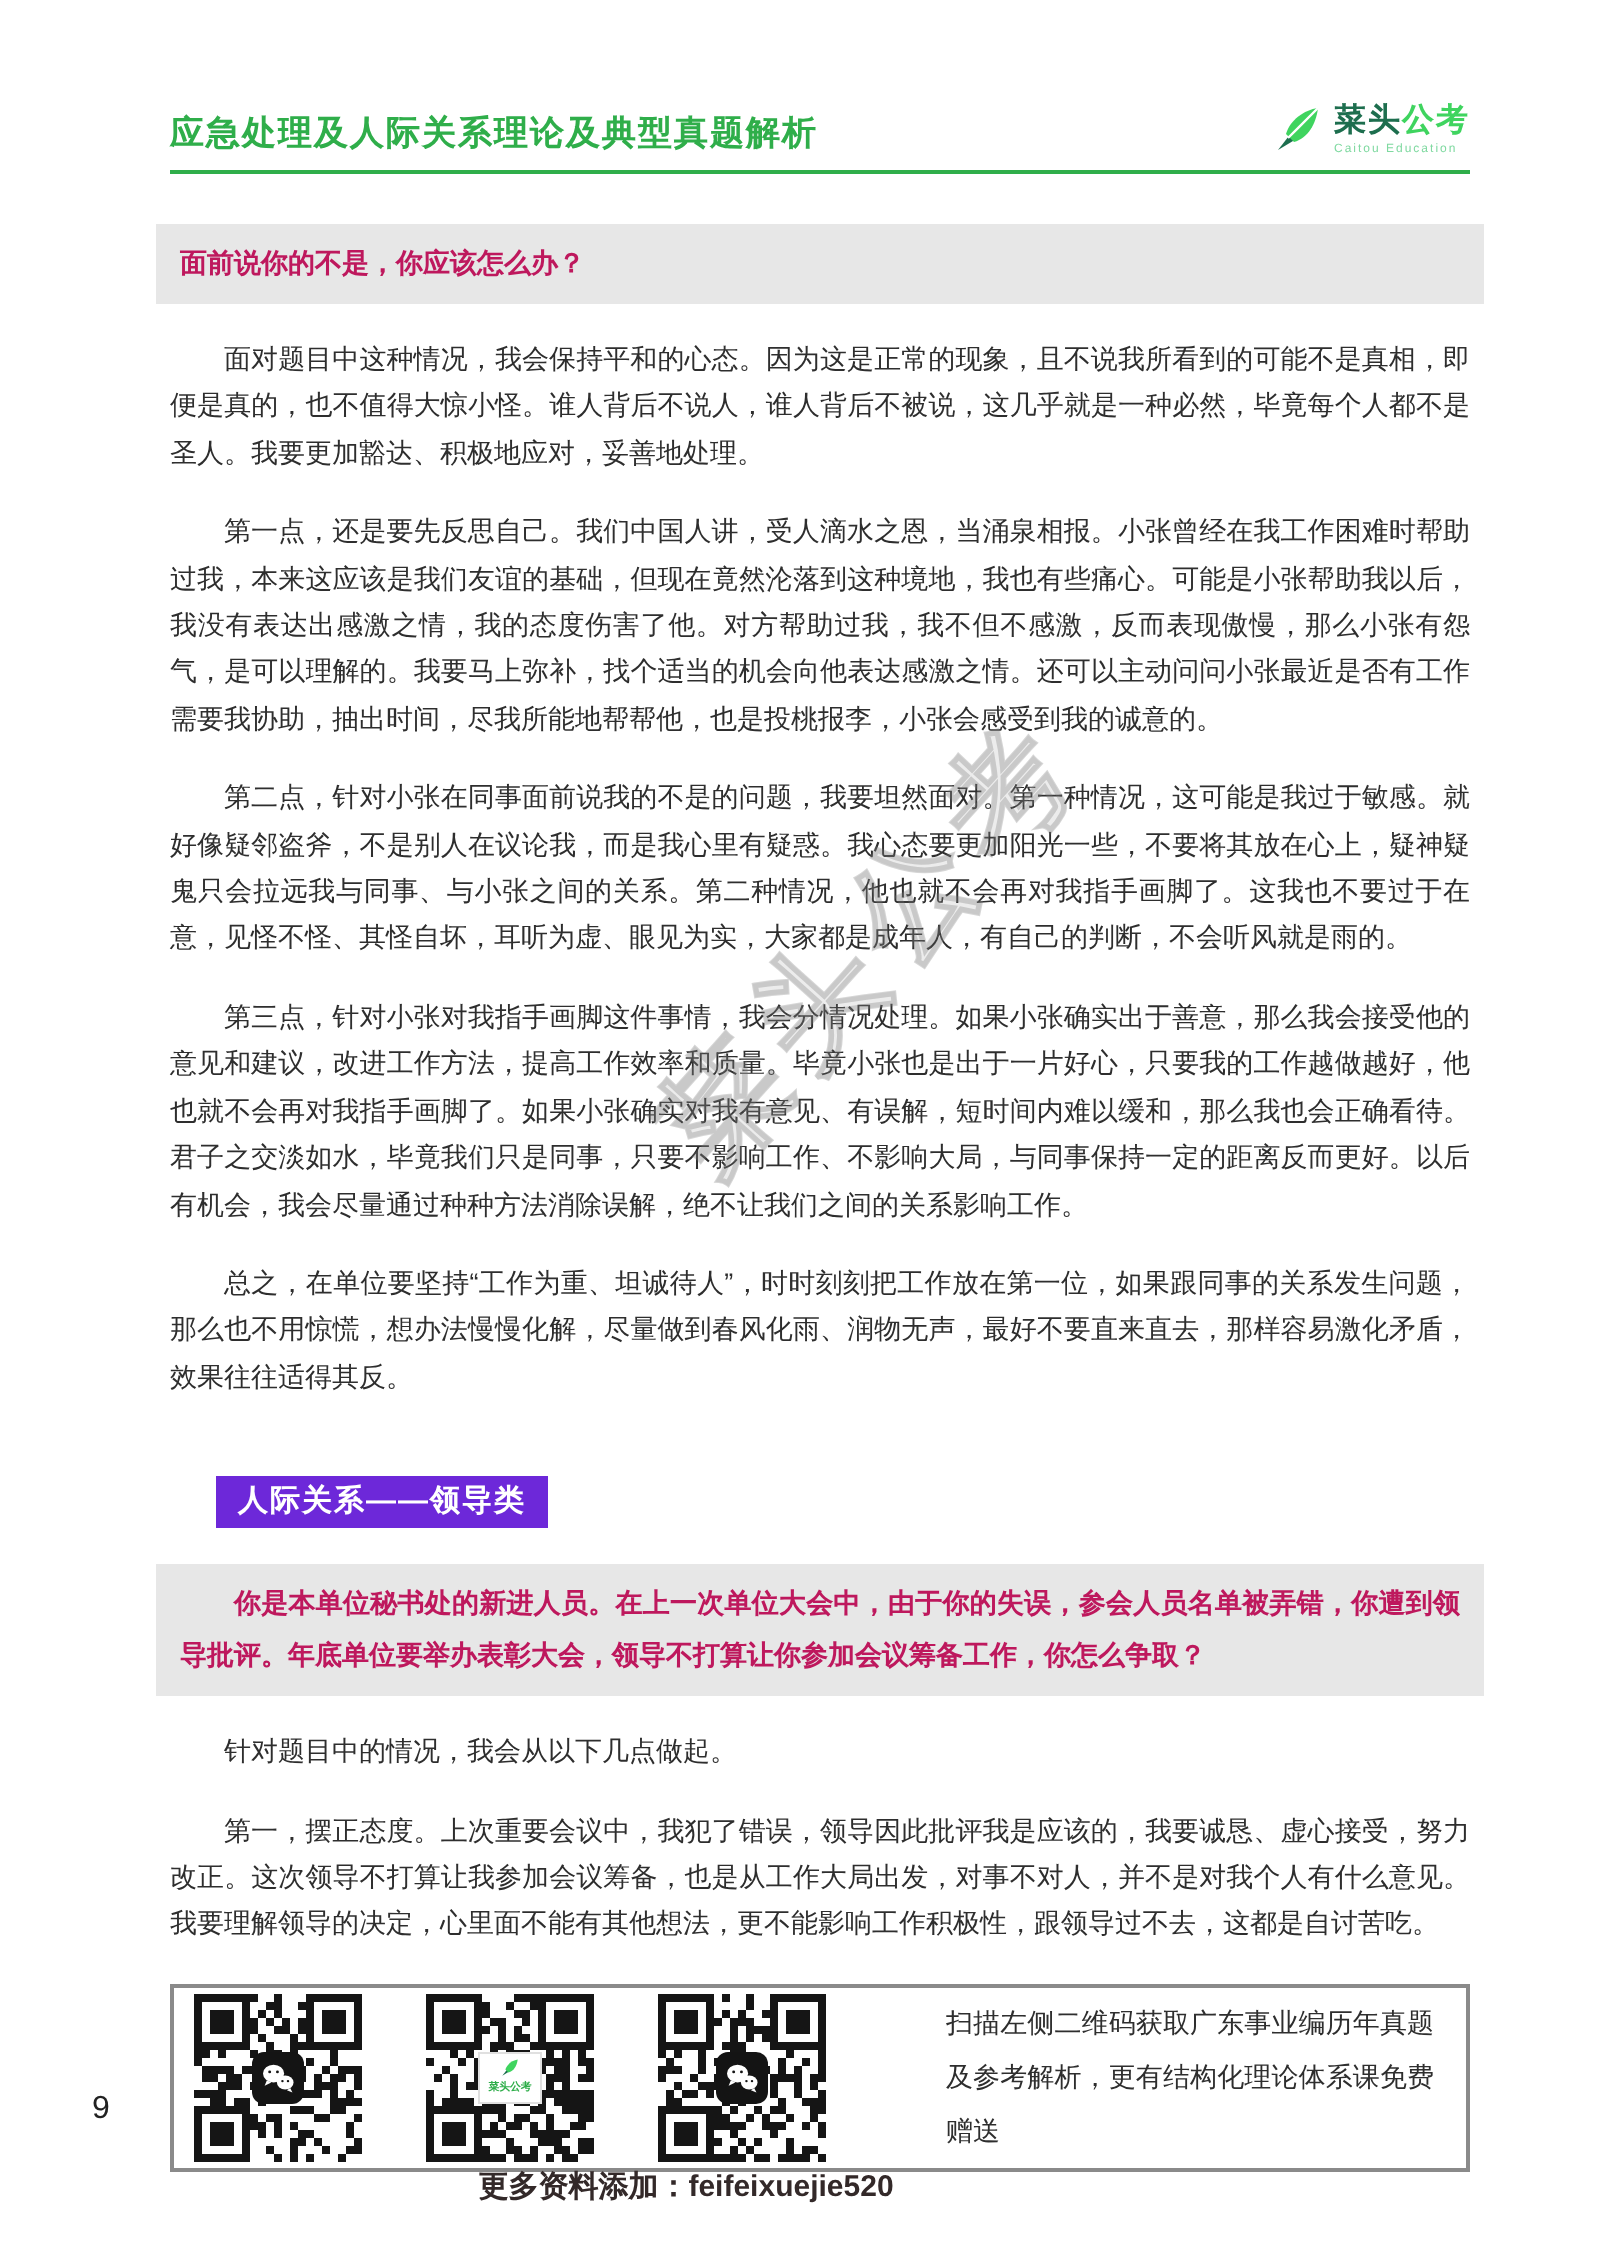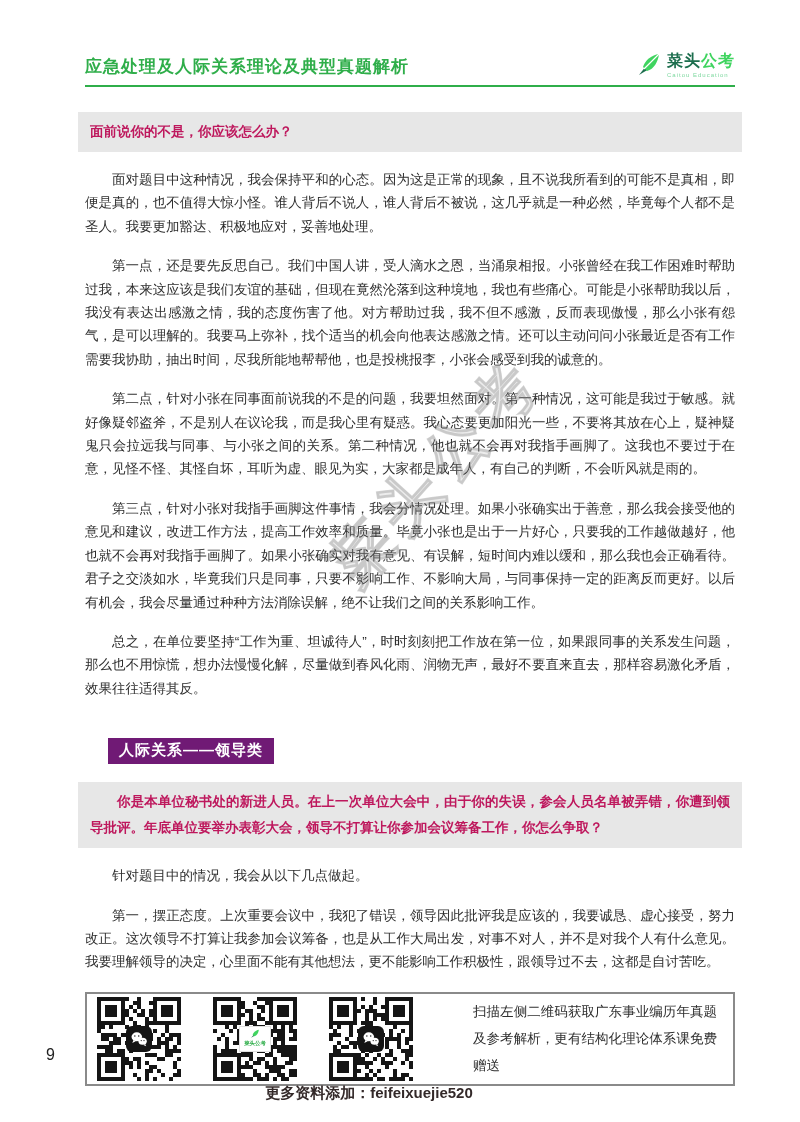--- a/index.html
+++ b/index.html
@@ -35,21 +35,21 @@
     margin:16px 0; font-size:13.5px; line-height:23.4px; color:#2e2e2e;
     text-indent:2em; text-align:justify;
   }
   .qblock {
     background:#e7e7e7; color:#be185d; font-weight:600;
     font-size:13.5px; line-height:26px; padding:7px 12px; margin:0 -7px;
     text-align:justify;
   }
   .qblock.q2 { text-indent:2em; margin-top:14px; }
   .badge {
-    display:inline-block; background:#701a75; color:#ffffff;
+    display:inline-block; background:#6d28d9; color:#ffffff;
     font-size:15px; font-weight:700; letter-spacing:1px;
     padding:3px 11px 4px; margin:22px 0 4px 23px;
   }
   
   .qr-box {
     margin-top:18px; height:90px; border:2px solid #8a8a8a;
     display:flex; align-items:center; background:#fff;
   }
   .qr-list { display:flex; align-items:center; gap:32px; padding-left:10px; width:358px; box-sizing:border-box; }
   .qr-item { position:relative; width:84px; height:84px; background:#fff; }
@@ -65,21 +65,21 @@
   .qr-logo.caitou span { font-size:6px; color:#2fae4a; font-weight:700; white-space:nowrap; transform:scale(0.9); }
   .qr-divider { border-left:2px solid #8a8a8a; }
   .qr-caption {
     flex:1; align-self:center; padding:0 16px 0 26px;
     font-size:13.5px; line-height:27px; color:#2e2e2e; text-align:justify;
   }
   
   .page-number { position:absolute; left:46px; top:1046px; font-size:16px; color:#222; z-index:2; }
   .footer-note {
     position:absolute; left:0; top:1084px; width:686px; text-align:center;
-    font-size:15px; font-weight:700; color:#332929; z-index:2;margin-left:26px;
+    font-size:15px; font-weight:700; color:#332929; z-index:2;
   }
 </style>
 </head>
 <body>
 
 <div class="page">
 
   <div class="header">
     <h1 class="title">应急处理及人际关系理论及典型真题解析</h1>
     <div class="logo">

